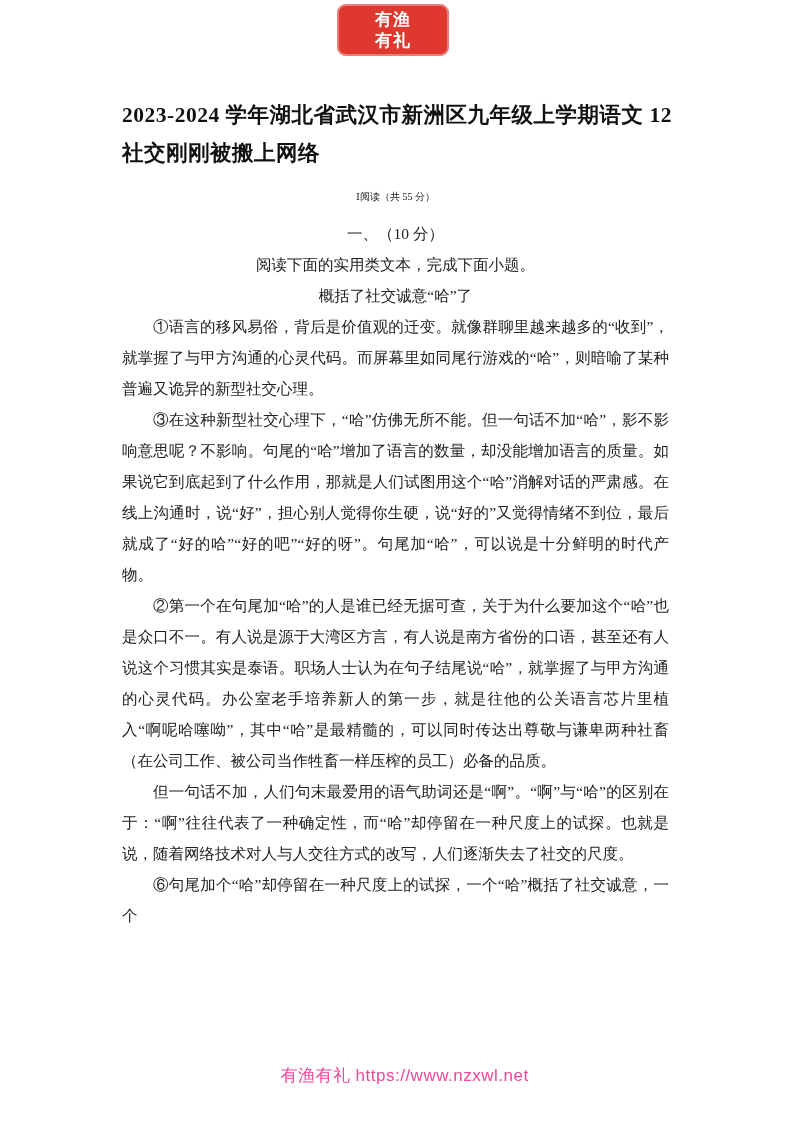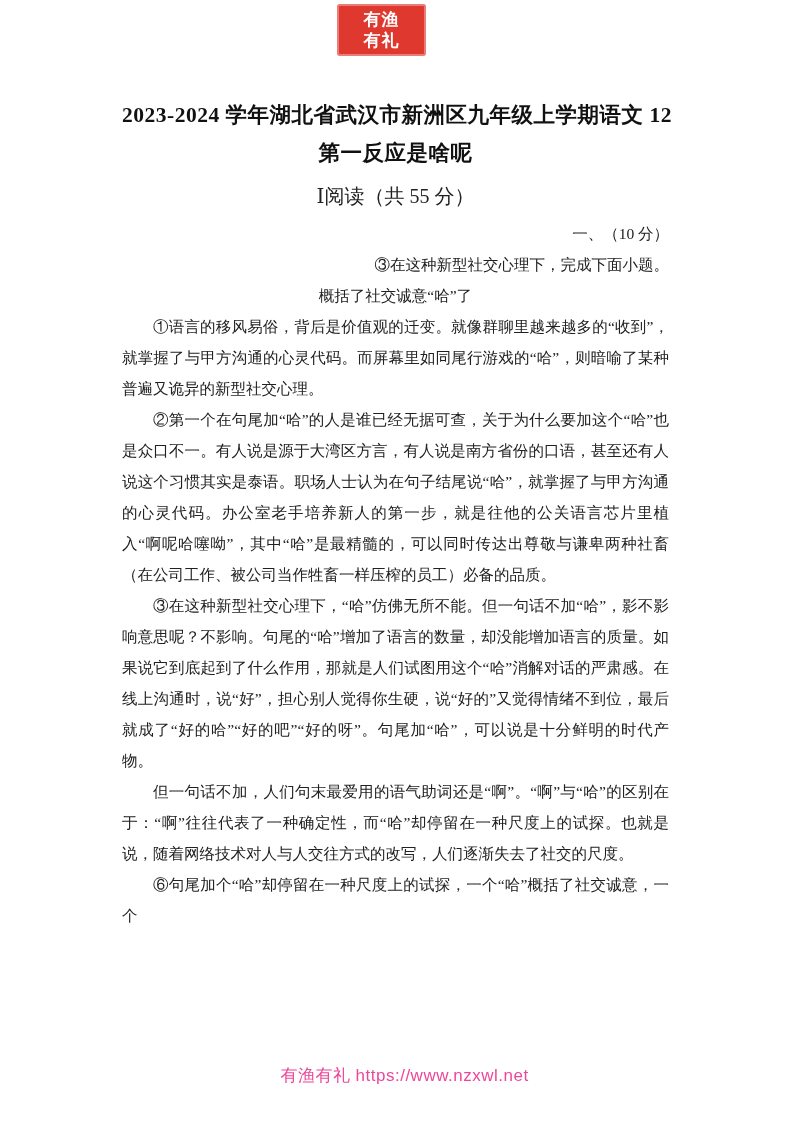--- a/index.html
+++ b/index.html
@@ -5,48 +5,48 @@
   html,body{margin:0;padding:0;background:#ffffff;}
   .page{
     position:relative;
     width:793px;height:1122px;
     background:#ffffff;
     color:#212121;
     font-family:"Liberation Serif","DejaVu Serif",serif;
     overflow:hidden;
   }
   .stamp{
-    position:absolute;left:337px;top:4px;width:89px;height:52px;
-    background:#df382e;border-radius:3px;
+    position:absolute;left:337px;top:4px;width:112px;height:52px;
+    background:#df382e;border-radius:9px;
     display:flex;align-items:center;justify-content:center;
     box-shadow:inset 0 0 0 2px rgba(255,255,255,.35);
   }
   .stamp-text{
     color:#ffffff;
     font-family:"Liberation Sans","DejaVu Sans",sans-serif;
     font-weight:bold;font-size:17px;line-height:1.25;
     width:2.15em;text-align:center;word-break:break-all;
     letter-spacing:1px;
   }
   .content{position:absolute;left:122px;top:96px;width:547px;}
   .doc-title{
     margin:0;font-size:21.5px;font-weight:bold;color:#111111;
     line-height:38px;letter-spacing:0.5px;
   }
-  .doc-title .t-line{white-space:nowrap;text-align:center;}
+  .doc-title .t-line{white-space:nowrap;}
   .section-header{
     margin-top:9px;text-align:center;
-    font-size:20px;line-height:31px;
+    font-size:10px;line-height:31px;
   }
   .body-text{
     margin-top:6px;
     font-size:15.5px;line-height:31px;
     text-align:justify;text-justify:inter-ideograph;
   }
-  .qnum,.instruction{text-align:right;}
+  .qnum,.instruction{text-align:center;}
   .article-title{text-align:center;}
   .para{margin:0;text-indent:2em;}
   .footer{
     position:absolute;left:8px;top:1064px;width:100%;
     text-align:center;
     font-family:"Liberation Sans","DejaVu Sans",sans-serif;
     font-size:17px;color:#ec4899;letter-spacing:0.5px;
   }
 </style>
 </head>
@@ -55,32 +55,32 @@
 <div class="page">
 
   <div class="stamp">
     <span class="stamp-text">有渔有礼</span>
   </div>
 
   <div class="content">
 
     <h1 class="doc-title">
       <div class="t-line">2023-2024 学年湖北省武汉市新洲区九年级上学期语文 12</div>
-      <div class="t-line">第一反应是啥呢</div>
+      <div class="t-line">社交刚刚被搬上网络</div>
     </h1>
 
     <div class="section-header">Ⅰ阅读（共 55 分）</div>
 
     <div class="body-text">
       <div class="qnum">一、（10 分）</div>
-      <div class="instruction">③在这种新型社交心理下，完成下面小题。</div>
+      <div class="instruction">阅读下面的实用类文本，完成下面小题。</div>
       <div class="article-title">概括了社交诚意“哈”了</div>
       <p class="para">①语言的移风易俗，背后是价值观的迁变。就像群聊里越来越多的“收到”，就掌握了与甲方沟通的心灵代码。而屏幕里如同尾行游戏的“哈”，则暗喻了某种普遍又诡异的新型社交心理。</p>
+      <p class="para">③在这种新型社交心理下，“哈”仿佛无所不能。但一句话不加“哈”，影不影响意思呢？不影响。句尾的“哈”增加了语言的数量，却没能增加语言的质量。如果说它到底起到了什么作用，那就是人们试图用这个“哈”消解对话的严肃感。在线上沟通时，说“好”，担心别人觉得你生硬，说“好的”又觉得情绪不到位，最后就成了“好的哈”“好的吧”“好的呀”。句尾加“哈”，可以说是十分鲜明的时代产物。</p>
       <p class="para">②第一个在句尾加“哈”的人是谁已经无据可查，关于为什么要加这个“哈”也是众口不一。有人说是源于大湾区方言，有人说是南方省份的口语，甚至还有人说这个习惯其实是泰语。职场人士认为在句子结尾说“哈”，就掌握了与甲方沟通的心灵代码。办公室老手培养新人的第一步，就是往他的公关语言芯片里植入“啊呢哈噻呦”，其中“哈”是最精髓的，可以同时传达出尊敬与谦卑两种社畜（在公司工作、被公司当作牲畜一样压榨的员工）必备的品质。</p>
-      <p class="para">③在这种新型社交心理下，“哈”仿佛无所不能。但一句话不加“哈”，影不影响意思呢？不影响。句尾的“哈”增加了语言的数量，却没能增加语言的质量。如果说它到底起到了什么作用，那就是人们试图用这个“哈”消解对话的严肃感。在线上沟通时，说“好”，担心别人觉得你生硬，说“好的”又觉得情绪不到位，最后就成了“好的哈”“好的吧”“好的呀”。句尾加“哈”，可以说是十分鲜明的时代产物。</p>
       <p class="para">但一句话不加，人们句末最爱用的语气助词还是“啊”。“啊”与“哈”的区别在于：“啊”往往代表了一种确定性，而“哈”却停留在一种尺度上的试探。也就是说，随着网络技术对人与人交往方式的改写，人们逐渐失去了社交的尺度。</p>
       <p class="para">⑥句尾加个“哈”却停留在一种尺度上的试探，一个“哈”概括了社交诚意，一个</p>
     </div>
 
   </div>
 
   <div class="footer">有渔有礼 https://www.nzxwl.net</div>
 
 </div>
 

